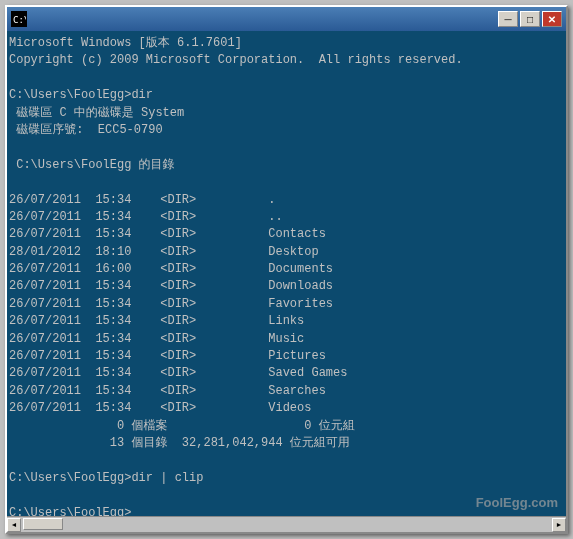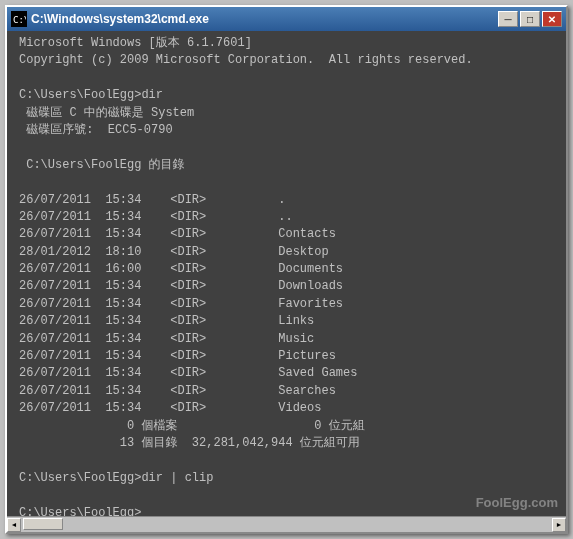--- a/index.html
+++ b/index.html
@@ -83,22 +83,22 @@
       font-weight: bold;
     }
 
     .titlebar-btn.close {
       background: #c0392b;
       color: white;
     }
 
     .console-area {
       flex: 1;
-      background: #404040;
-      padding: 4px 12px;
+      background: #0c4a6e;
+      padding: 4px 2px;
       overflow: hidden;
       position: relative;
     }
 
     .console-text {
       font-family: 'Courier New', Lucida Console, monospace;
       font-size: 12px;
       color: #c0c0c0;
       line-height: 1.45;
       white-space: pre;
@@ -129,21 +129,20 @@
 
 <div class="window">
   <div class="titlebar">
     <div class="titlebar-left">
       <div class="titlebar-icon">
         <svg viewBox="0 0 14 14" fill="none">
           <rect width="14" height="14" fill="#000"></rect>
           <text x="1" y="11" font-size="9" fill="white" font-family="monospace">C:\</text>
         </svg>
       </div>
-      <span class="titlebar-title">C:\Windows\system32\cmd.exe</span>
     </div>
     <div class="titlebar-buttons">
       <div class="titlebar-btn">─</div>
       <div class="titlebar-btn">□</div>
       <div class="titlebar-btn close">✕</div>
     </div>
   </div>
 
   <div class="console-area">
     <div class="console-text" id="console-output">Microsoft Windows [版本 6.1.7601]

